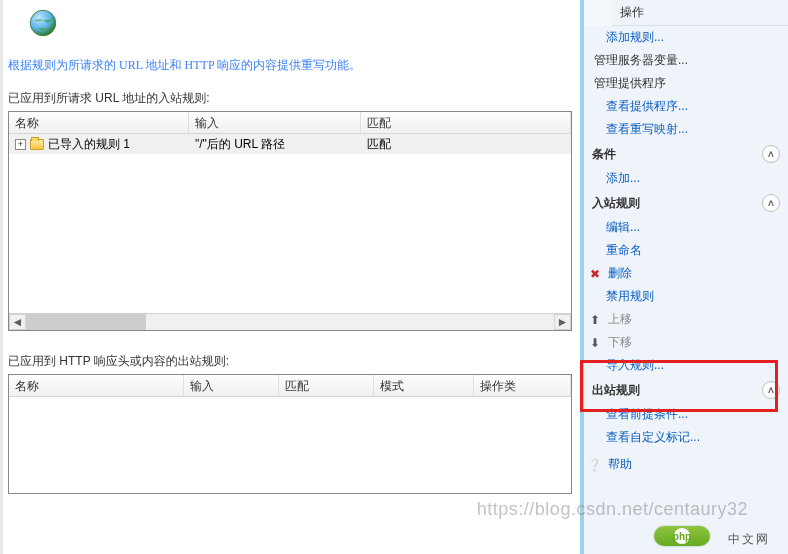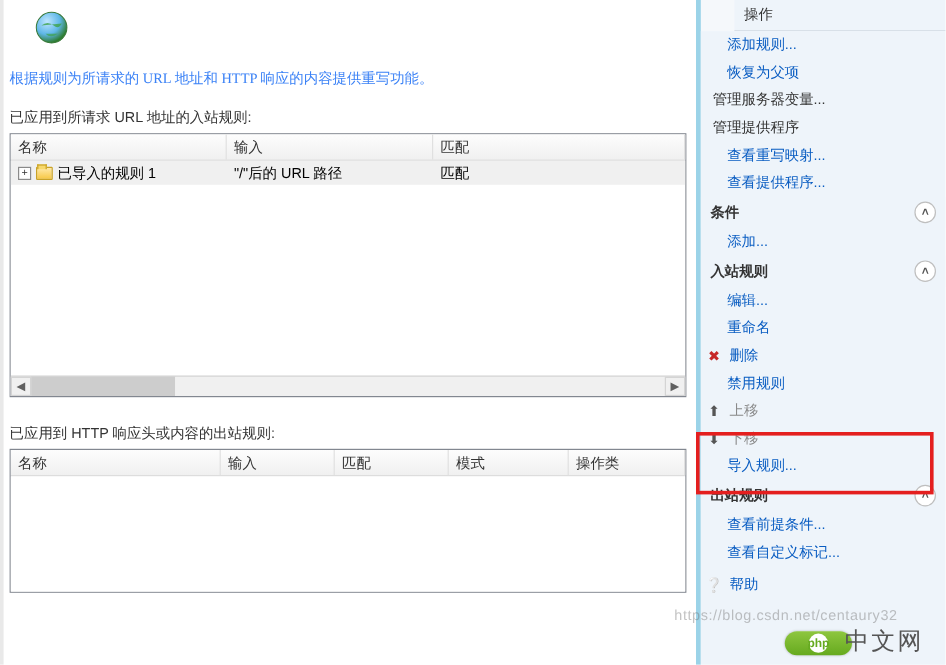--- a/index.html
+++ b/index.html
@@ -33,22 +33,22 @@
   .item { display:flex; align-items:center; gap:6px; padding: 3px 8px 3px 22px; color:#0a5dc2; cursor:pointer; }
   .item.bold { color:#333; font-weight:normal; padding-left:10px; }
   .item.disabled { color:#8a8a8a; cursor:default; }
   .item .ic { width:14px; display:flex; justify-content:center; color:#555; }
   .redbox { position:absolute; border:3px solid #e41f1f; pointer-events:none; }
   .plus { display:inline-block; width:11px; height:11px; border:1px solid #8a8a8a; font-size:9px; line-height:9px; text-align:center; color:#333; background:#fff; }
   .folder { display:inline-block; width:14px; height:11px; background: linear-gradient(#ffe9a8,#f7c845); border:1px solid #c9a227; border-radius:1px; position:relative; }
   .folder::before { content:""; position:absolute; top:-3px; left:0; width:6px; height:3px; background:#f7d86b; border:1px solid #c9a227; border-bottom:none; }
   .logo-badge { position:absolute; right:78px; bottom:8px; background: linear-gradient(#8ec63f,#66aa1f); color:#fff; font-size:11px; padding:2px 20px; border-radius:10px; display:flex; align-items:center; gap:4px; box-shadow:0 0 2px rgba(0,0,0,.3); }
   .logo-badge .p { background:#fff; color:#66aa1f; font-weight:bold; border-radius:50%; width:16px; height:16px; display:flex; align-items:center; justify-content:center; font-size:10px; }
-  .zh { position:absolute; right:18px; bottom:6px; font-size:20px; color:#555; letter-spacing:2px; }
-  .watermark { position:absolute; right:40px; bottom:34px; font-size:12px; color:rgba(120,120,120,.45); letter-spacing:.5px; }
+  .zh { position:absolute; right:18px; bottom:6px; font-size:12px; color:#555; letter-spacing:2px; }
+  .watermark { position:absolute; right:40px; bottom:34px; font-size:18px; color:rgba(120,120,120,.45); letter-spacing:.5px; }
   .leftborder { position:absolute; left:0; top:0; width:3px; height:554px; background:#e9e9e9; }
   svg.globe { width:34px; height:34px; }
 </style>
 </head>
 <body>
 
 <div class="leftborder"></div>
 <div class="container">
   <div class="main">
     <div class="hdr">
@@ -106,25 +106,24 @@
         <div class="col c5o">操作类</div>
       </div>
       <div class="grid-body"></div>
     </div>
   </div>
 
   <div class="sidebar">
     <div class="side-title">操作</div>
     <div class="side-body">
       <div class="item">添加规则...</div>
-      <div class="item">恢复为父项</div>
       <div class="item bold">管理服务器变量...</div>
       <div class="item bold">管理提供程序</div>
+      <div class="item">查看提供程序...</div>
       <div class="item">查看重写映射...</div>
-      <div class="item">查看提供程序...</div>
 
       <div class="group-head">
         <span>条件</span>
         <span class="chev">˄</span>
       </div>
       <div class="item">添加...</div>
 
       <div class="group-head">
         <span>入站规则</span>
         <span class="chev">˄</span>

